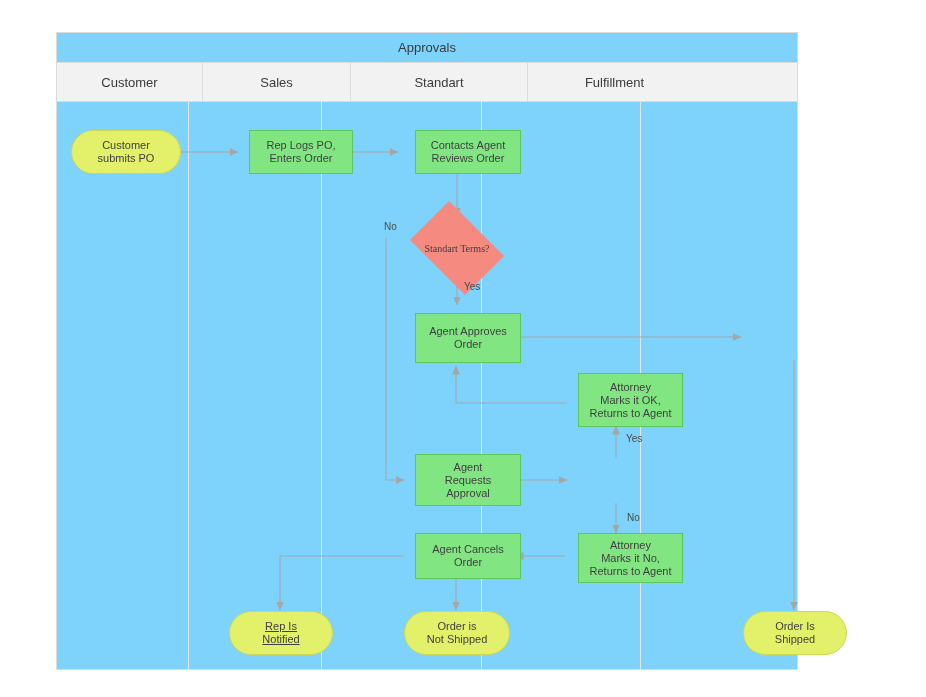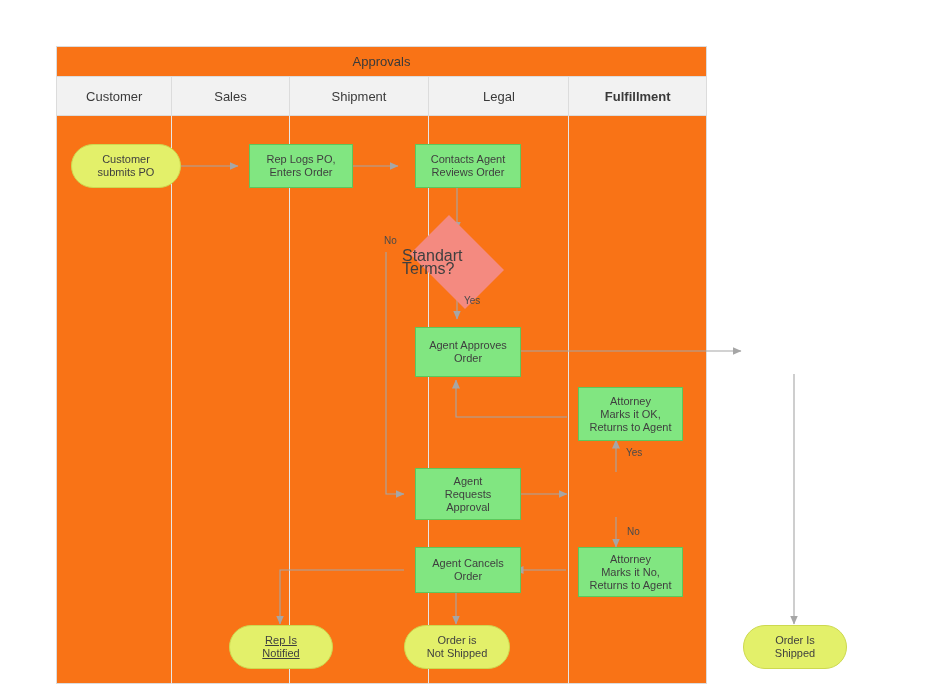--- a/index.html
+++ b/index.html
@@ -1,67 +1,66 @@
 <!DOCTYPE html>
 <html><head>
 <meta charset="utf-8">
 <style>
   html,body{margin:0;padding:0;background:#ffffff;}
   body{width:926px;height:697px;position:relative;overflow:hidden;
        font-family:"Liberation Sans","DejaVu Sans",sans-serif;}
 
-  #diagram{position:absolute;left:56px;top:46px;width:651px;height:638px;
-           background:#f97316;border:1px solid #dcdcdc;box-sizing:border-box;}
+  #diagram{position:absolute;left:56px;top:32px;width:742px;height:638px;
+           background:#7dd3fc;border:1px solid #dcdcdc;box-sizing:border-box;}
 
   #title-band{position:absolute;left:0;top:0;width:100%;height:30px;
               border-bottom:1px solid #dcdcdc;box-sizing:border-box;
               display:flex;align-items:center;justify-content:center;}
   #title-band .t{font-size:13px;color:#3a3a3a;}
 
   #lane-header{position:absolute;left:0;top:30px;width:100%;height:39px;
                background:#f2f2f2;border-bottom:1px solid #dcdcdc;
                box-sizing:border-box;display:flex;}
   #lane-header .lane-h{display:flex;align-items:center;justify-content:center;
                font-size:13px;color:#3a3a3a;box-sizing:border-box;
                border-right:1px solid #dcdcdc;}
-  #lane-header .lane-h:last-child{border-right:none;font-weight:bold;}
+  #lane-header .lane-h:last-child{border-right:none;}
 
   #lane-body{position:absolute;left:0;top:69px;width:100%;height:568px;display:flex;}
   #lane-body .lane-c{box-sizing:border-box;border-right:1px solid #e6e6e6;}
   #lane-body .lane-c:last-child{border-right:none;}
 
   #canvas{position:absolute;left:0;top:0;width:823px;height:638px;}
 
   .node{position:absolute;box-sizing:border-box;display:flex;
         align-items:center;justify-content:center;text-align:center;
         font-size:11px;line-height:13px;color:#3f3f3f;padding:2px;}
   .process{background:#81e681;border:1px solid #5cc75c;margin-left:11px;}
   .terminator{background:#e3f06a;border:1px solid #cdd94f;border-radius:22px;}
   .decision-wrap{position:absolute;}
   .decision-wrap .dia{position:absolute;left:0;top:0;width:100%;height:100%;
         background:#f48a80;transform:rotate(45deg) scale(.707);}
   .decision-wrap .dlabel{position:absolute;left:0;top:0;width:100%;height:100%;
         display:flex;align-items:center;justify-content:center;text-align:left;
-        font-size:16px;line-height:13px;color:#3f3f3f;}
+        font-size:10px;line-height:13px;color:#3f3f3f;font-family:Liberation Serif, serif;}
   .edge-label{position:absolute;font-size:10px;color:#4a4a4a;}
 </style>
 </head>
 <body>
 
 <div id="diagram">
 
   <div id="title-band">
     <span class="t">Approvals</span>
   </div>
 
   <div id="lane-header">
     <div class="lane-h" style="width:146px">Customer</div>
     <div class="lane-h" style="width:148px">Sales</div>
-    <div class="lane-h" style="width:177px">Shipment</div>
-    <div class="lane-h" style="width:177px">Legal</div>
+    <div class="lane-h" style="width:177px">Standart</div>
     <div class="lane-h" style="width:173px">Fulfillment</div>
   </div>
 
   <div id="lane-body">
     <div class="lane-c" style="width:146px"></div>
     <div class="lane-c" style="width:148px"></div>
     <div class="lane-c" style="width:177px"></div>
     <div class="lane-c" style="width:177px"></div>
     <div class="lane-c" style="width:173px"></div>
   </div>

